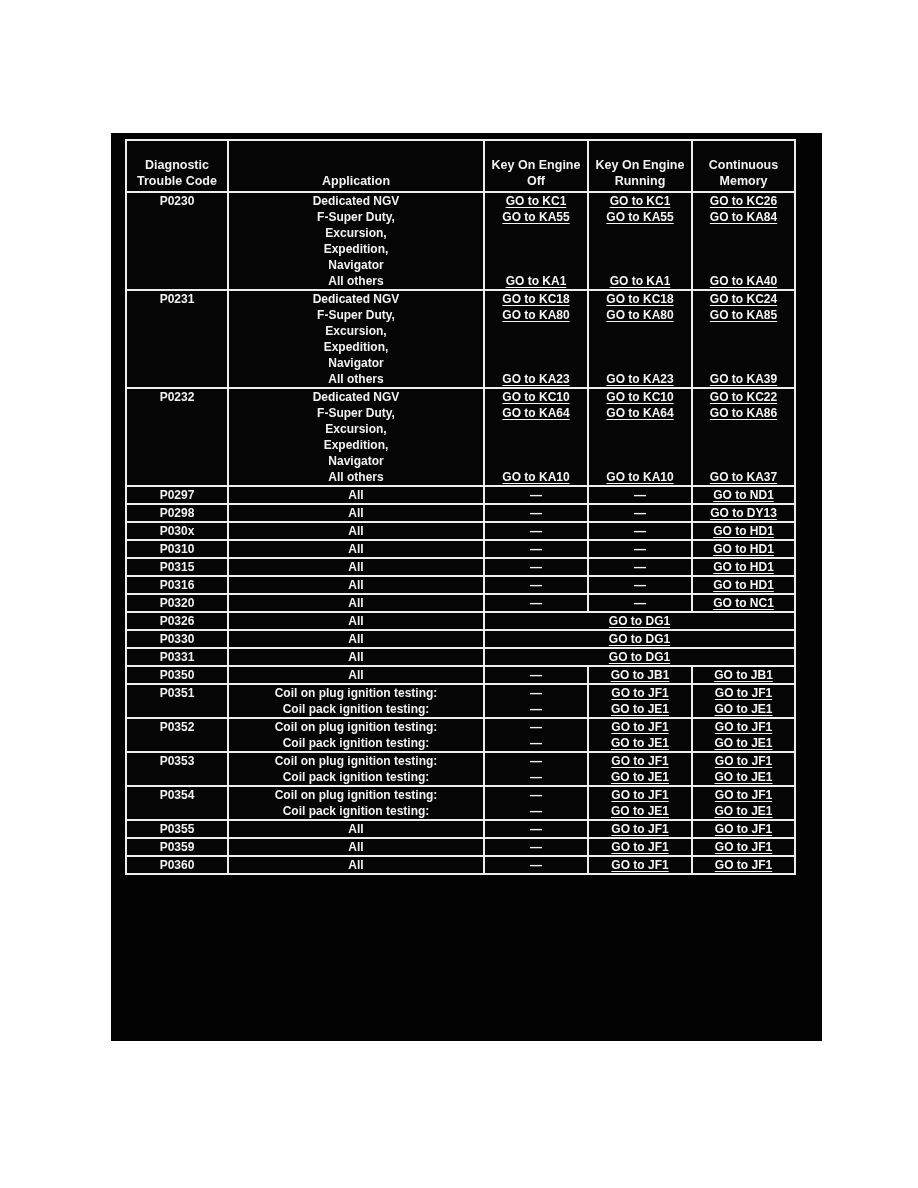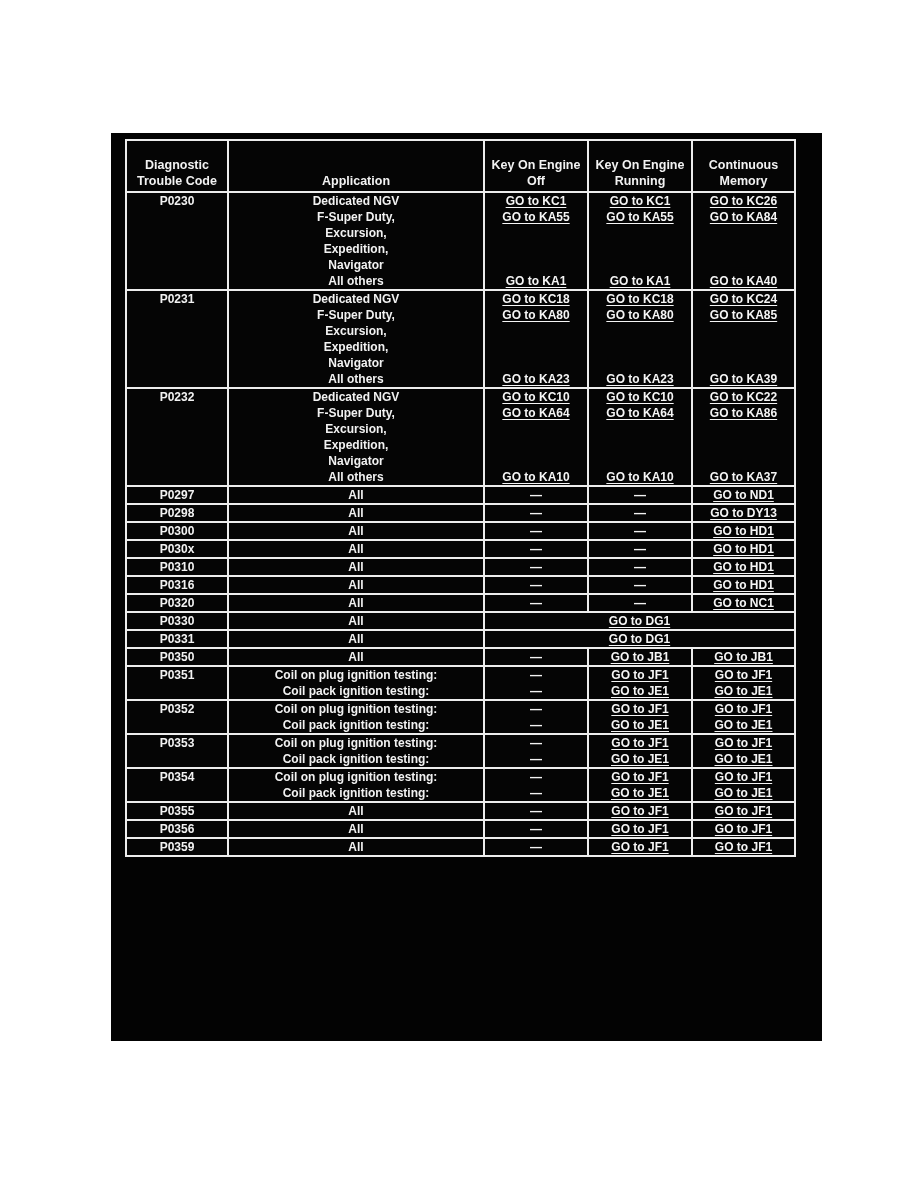--- a/index.html
+++ b/index.html
@@ -231,55 +231,55 @@
           </td>
           <td>
             <div class="line">—</div>
           </td>
           <td>
             <div class="line"><span class="golink">GO to DY13</span></div>
           </td>
         </tr>
         <tr>
           <td>
-            <div class="line">P0300</div>
+            <div class="line">P030x</div>
           </td>
           <td>
             <div class="line">All</div>
           </td>
           <td>
             <div class="line">—</div>
           </td>
           <td>
             <div class="line">—</div>
           </td>
           <td>
             <div class="line"><span class="golink">GO to HD1</span></div>
           </td>
         </tr>
         <tr>
           <td>
-            <div class="line">P030x</div>
+            <div class="line">P0310</div>
           </td>
           <td>
             <div class="line">All</div>
           </td>
           <td>
             <div class="line">—</div>
           </td>
           <td>
             <div class="line">—</div>
           </td>
           <td>
             <div class="line"><span class="golink">GO to HD1</span></div>
           </td>
         </tr>
         <tr>
           <td>
-            <div class="line">P0310</div>
+            <div class="line">P0315</div>
           </td>
           <td>
             <div class="line">All</div>
           </td>
           <td>
             <div class="line">—</div>
           </td>
           <td>
             <div class="line">—</div>
           </td>
@@ -316,42 +316,53 @@
           </td>
           <td>
             <div class="line">—</div>
           </td>
           <td>
             <div class="line"><span class="golink">GO to NC1</span></div>
           </td>
         </tr>
         <tr>
           <td>
-            <div class="line">P0330</div>
+            <div class="line">P0326</div>
           </td>
           <td>
             <div class="line">All</div>
           </td>
           <td colspan="3">
             <div class="line"><span class="golink">GO to DG1</span></div>
           </td>
         </tr>
         <tr>
           <td>
-            <div class="line">P0331</div>
+            <div class="line">P0330</div>
           </td>
           <td>
             <div class="line">All</div>
           </td>
           <td colspan="3">
             <div class="line"><span class="golink">GO to DG1</span></div>
           </td>
         </tr>
         <tr>
           <td>
+            <div class="line">P0331</div>
+          </td>
+          <td>
+            <div class="line">All</div>
+          </td>
+          <td colspan="3">
+            <div class="line"><span class="golink">GO to DG1</span></div>
+          </td>
+        </tr>
+        <tr>
+          <td>
             <div class="line">P0350</div>
           </td>
           <td>
             <div class="line">All</div>
           </td>
           <td>
             <div class="line">—</div>
           </td>
           <td>
             <div class="line"><span class="golink">GO to JB1</span></div>
@@ -456,38 +467,38 @@
           </td>
           <td>
             <div class="line"><span class="golink">GO to JF1</span></div>
           </td>
           <td>
             <div class="line"><span class="golink">GO to JF1</span></div>
           </td>
         </tr>
         <tr>
           <td>
-            <div class="line">P0356</div>
-          </td>
-          <td>
-            <div class="line">All</div>
-          </td>
-          <td>
-            <div class="line">—</div>
-          </td>
-          <td>
-            <div class="line"><span class="golink">GO to JF1</span></div>
-          </td>
-          <td>
-            <div class="line"><span class="golink">GO to JF1</span></div>
-          </td>
-        </tr>
-        <tr>
-          <td>
             <div class="line">P0359</div>
+          </td>
+          <td>
+            <div class="line">All</div>
+          </td>
+          <td>
+            <div class="line">—</div>
+          </td>
+          <td>
+            <div class="line"><span class="golink">GO to JF1</span></div>
+          </td>
+          <td>
+            <div class="line"><span class="golink">GO to JF1</span></div>
+          </td>
+        </tr>
+        <tr>
+          <td>
+            <div class="line">P0360</div>
           </td>
           <td>
             <div class="line">All</div>
           </td>
           <td>
             <div class="line">—</div>
           </td>
           <td>
             <div class="line"><span class="golink">GO to JF1</span></div>
           </td>

